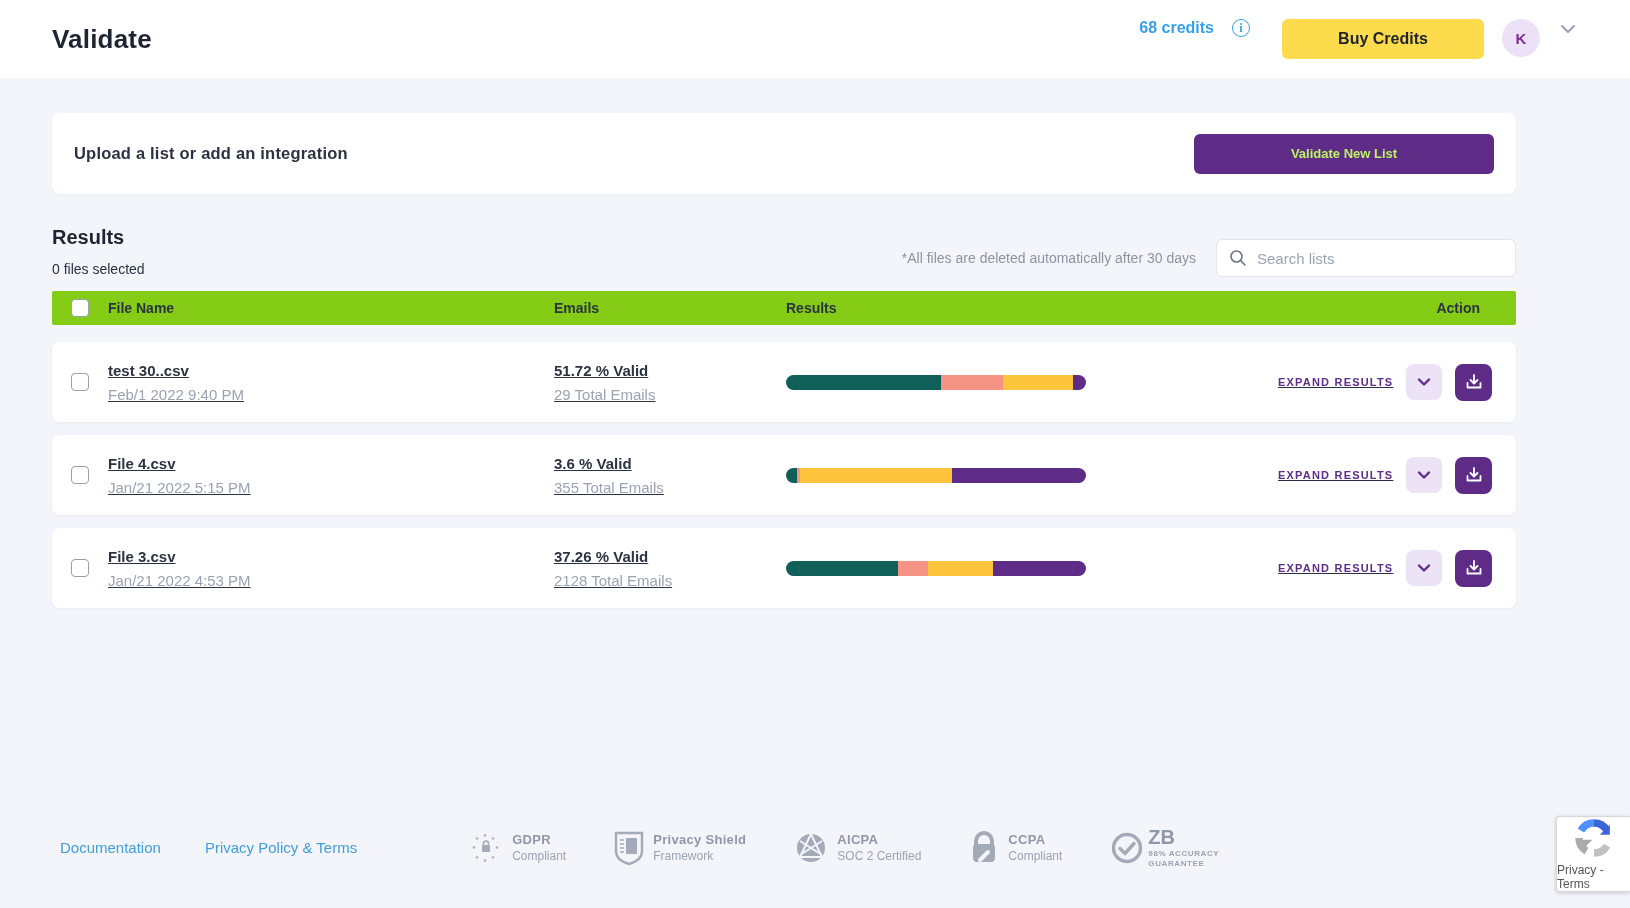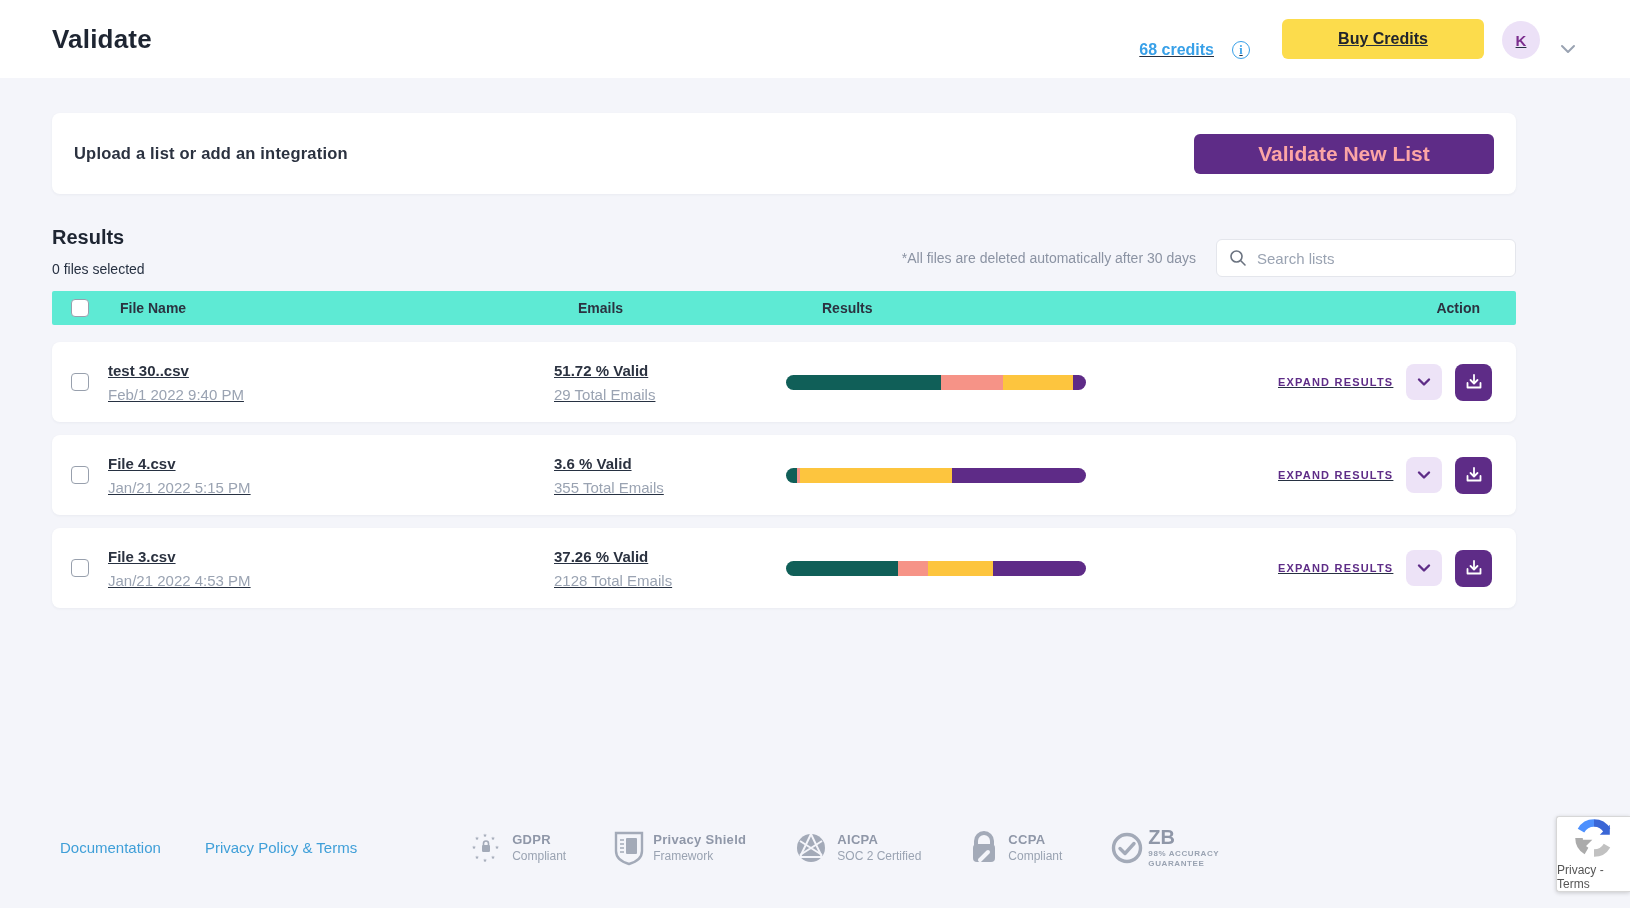--- a/index.html
+++ b/index.html
@@ -11,21 +11,21 @@
     overflow:hidden;
     position:relative;
   }
   
   .topbar {
     height:78px; background:#ffffff;
     display:flex; align-items:center;
     padding:0 52px;
   }
   .page-title { font-size:26px; font-weight:bold; color:#1e2532; letter-spacing:.2px; }
-  .topbar-right { margin-left:auto; display:flex; align-items:flex-end; gap:18px;text-decoration:underline; }
+  .topbar-right { margin-left:auto; display:flex; align-items:flex-start; gap:18px; }
   .credits { color:#38a0e8; font-size:16px; font-weight:bold; cursor:pointer; }
   .info-icon {
     width:18px; height:18px; border:1.5px solid #38a0e8; border-radius:50%;
     color:#38a0e8; font-size:12px; font-weight:bold; font-family:"Liberation Serif", serif;
     display:inline-flex; align-items:center; justify-content:center; cursor:pointer;
   }
   .buy-credits {
     margin-left:14px;
     background:#fcdc4c; border:none; border-radius:6px;
     width:202px; height:40px; font-size:16px; font-weight:bold; color:#21242c;
@@ -42,22 +42,22 @@
   .content { padding:0 114px 0 52px; }
   .cards-row { display:flex; gap:30px; margin-top:35px; }
   .card {
     background:#fff; border-radius:8px; height:81px; flex:1;
     display:flex; align-items:center; padding:0 22px;
     box-shadow:0 1px 3px rgba(40,50,80,.05);
   }
   .card-label { font-size:16.5px; color:#2b3240; font-weight:bold; letter-spacing:.2px; }
   .validate-new {
     margin-left:auto; width:300px; height:40px;
-    background:#5e2c87; color:#fca5a5; border:none; border-radius:6px;
-    font-size:21px; font-weight:bold; font-family:"Liberation Sans", sans-serif; cursor:pointer;
+    background:#5e2c87; color:#bef264; border:none; border-radius:6px;
+    font-size:13px; font-weight:bold; font-family:"Liberation Sans", sans-serif; cursor:pointer;
   }
   .sev-group { margin-left:auto; display:flex; }
   .email-input {
     width:372px; height:40px; border:1px solid #e0e3ea; border-radius:6px 0 0 6px;
     padding:0 14px; font-size:15px; font-family:"Liberation Sans", sans-serif; color:#273142;
     outline:none;
   }
   .email-input::placeholder { color:#b9b3c8; }
   .go-btn {
     width:38px; height:40px; background:#5e2c87; color:#fff; border:none;
@@ -76,22 +76,22 @@
   }
   .search-box svg { flex:none; }
   .search-input {
     border:none; outline:none; flex:1; font-size:15px; color:#273142;
     font-family:"Liberation Sans", sans-serif; background:transparent;
   }
   .search-input::placeholder { color:#9aa3b2; }
   
   .grid-cols { display:grid; grid-template-columns:56px 434px 240px 1fr 262px; align-items:center; }
   .thead {
-    margin-top:14px; background:#5eead4; height:34px; border-radius:2px;
-    font-size:14px; font-weight:bold; color:#2b3240;gap:12px;
+    margin-top:14px; background:#84cc16; height:34px; border-radius:2px;
+    font-size:14px; font-weight:bold; color:#2b3240;
   }
   .th-results { padding-left:4px; }
   .th-emails { padding-left:12px; }
   .th-action { text-align:right; padding-right:36px; }
   .col-check { display:flex; justify-content:center; }
   .checkbox {
     width:18px; height:18px; border:1.5px solid #98a0ad; border-radius:4px; background:#fff;
     display:inline-block; cursor:pointer;
   }
   #rows { display:flex; flex-direction:column; gap:13px; margin-top:17px; }

